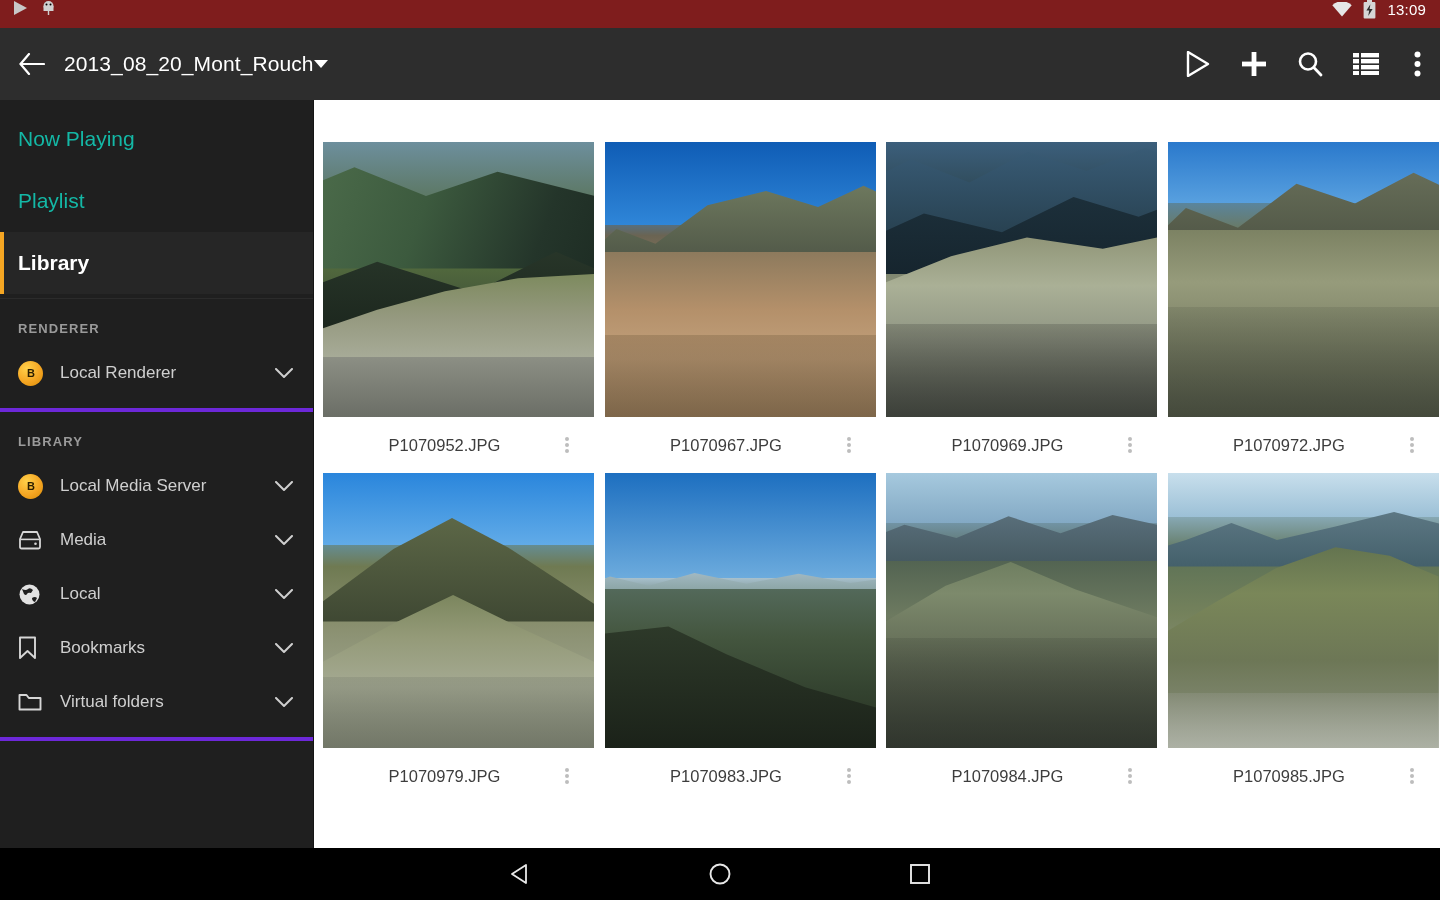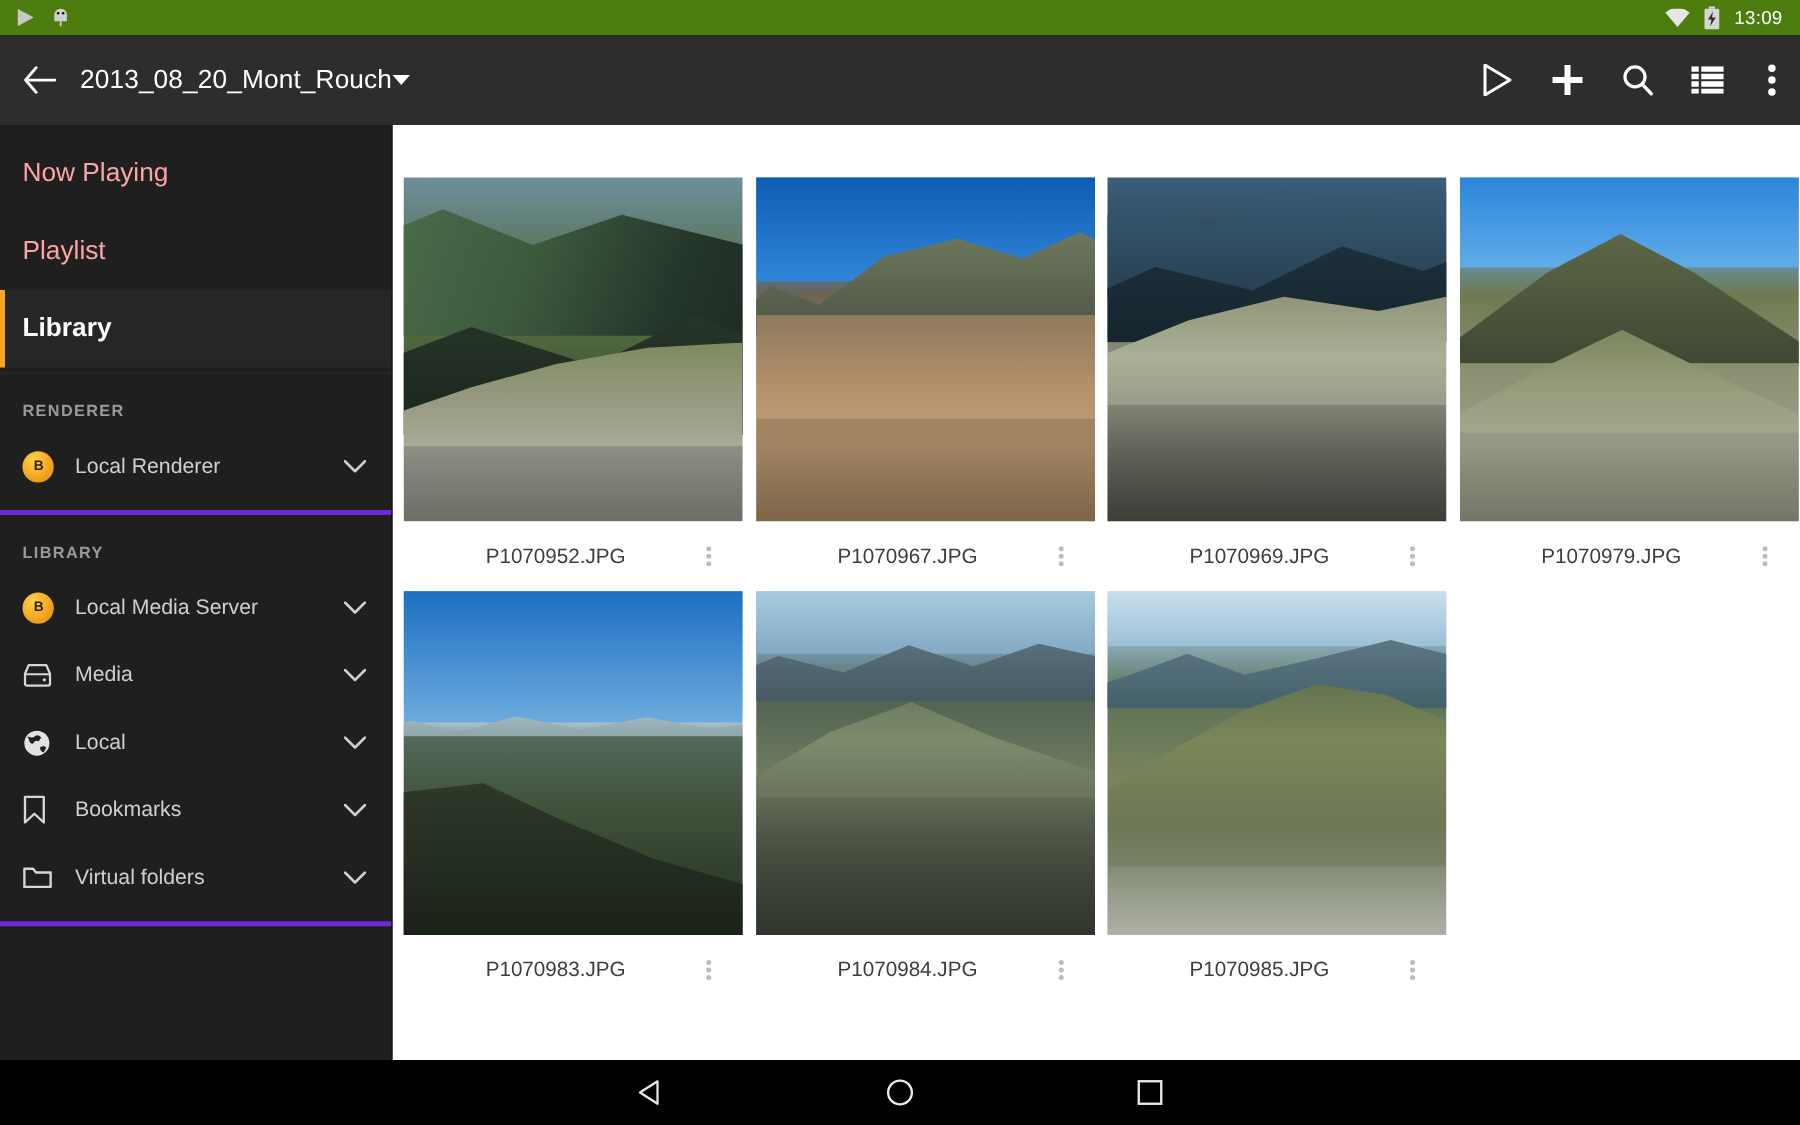--- a/index.html
+++ b/index.html
@@ -7,21 +7,21 @@
     width: 1440px; height: 900px;
     background: #000;
     font-family: "Liberation Sans", sans-serif;
     overflow: hidden;
   }
   .screen { position: relative; width: 1440px; height: 900px; background: #fff; }
 
   
   .statusbar {
     position: absolute; top: 0; left: 0; width: 1440px; height: 28px;
-    background: #4d7c0f; display: flex; align-items: center;
+    background: #7f1d1d; display: flex; align-items: flex-start;
     padding: 0 14px;
   }
   .sb-left { display: flex; align-items: center; gap: 14px; }
   .sb-right { margin-left: auto; display: flex; align-items: center; gap: 11px; }
   .sb-time { color: #fff; font-size: 15px; letter-spacing: .2px; }
   .ico { display: inline-flex; align-items: center; justify-content: center; }
 
   
   .appbar {
     position: absolute; top: 28px; left: 0; width: 1440px; height: 72px;
@@ -42,21 +42,21 @@
   
   .drawer {
     position: absolute; top: 100px; left: 0; width: 314px; height: 748px;
     background: #1f1f1f; z-index: 5;
     border-right: 1px solid #141414;
     display: flex; flex-direction: column;
   }
   .nav-primary { padding-top: 8px; padding-bottom: 4px; border-bottom: 1px solid #2b2b2b; }
   .nav-item {
     position: relative; height: 62px; display: flex; align-items: center;
-    padding-left: 18px; color: #fca5a5; font-size: 21px; cursor: pointer;
+    padding-left: 18px; color: #14b8a6; font-size: 21px; cursor: pointer;
   }
   .nav-item.selected { color: #fff; font-weight: bold; background: #262626; }
   .nav-item.selected:before {
     content: ""; position: absolute; left: 0; top: 0; bottom: 0;
     width: 4px; background: #f5a623;
   }
   .section-label {
     color: #9a9a9a; font-size: 13px; font-weight: bold; letter-spacing: 1.1px;
     padding: 22px 0 10px 18px;
   }
@@ -367,20 +367,38 @@
           <span class="kebab">
               <span>
                 <i class="kdot"></i>
                 <i class="kdot"></i>
                 <i class="kdot"></i>
               </span>
             </span>
         </div>
       </div>
 
+      <div class="cell">
+        <div class="thumb" style="background:linear-gradient(#2f7fd0 0%,#4d90cf 14%,#6d7656 34%,#888d6c 58%,#6f745d 80%,#51564a 100%)">
+          <div class="sky" style="height:22%;background:linear-gradient(#2a79cc,#58a0df)"></div>
+          <div class="ridge" style="top:8%;height:40%;background:linear-gradient(#69705a,#474d3f);clip-path:polygon(0 80%,14% 40%,30% 58%,48% 18%,66% 36%,84% 8%,100% 30%,100% 100%,0 100%)"></div>
+          <div class="land" style="height:68%;background:linear-gradient(#7c8263 0%,#969b7b 28%,#7b8066 62%,#595e4d 100%)"></div>
+          <div class="land" style="height:40%;background:linear-gradient(rgba(80,86,68,0.2),rgba(55,60,48,0.6))"></div>
+        </div>
+        <div class="cap">
+          <span class="cap-name">P1070972.JPG</span>
+          <span class="kebab">
+              <span>
+                <i class="kdot"></i>
+                <i class="kdot"></i>
+                <i class="kdot"></i>
+              </span>
+            </span>
+        </div>
+      </div>
 
       <div class="cell">
         <div class="thumb" style="background:linear-gradient(#2e8de0 0%,#57a5e6 16%,#6f7a52 34%,#8a9070 56%,#9ba089 76%,#7d8272 100%)">
           <div class="sky" style="height:26%;background:linear-gradient(#2a86dc,#61abe8)"></div>
           <div class="ridge" style="top:14%;height:40%;background:linear-gradient(#5e6948,#3f4833);clip-path:polygon(0 100%,30% 34%,48% 6%,66% 34%,100% 100%)"></div>
           <div class="land" style="height:58%;background:linear-gradient(#78835a 0%,#949a78 30%,#a5aa93 62%,#8e937f 100%);clip-path:polygon(0 46%,26% 22%,48% 4%,72% 24%,100% 46%,100% 100%,0 100%)"></div>
           <div class="land" style="height:26%;background:linear-gradient(rgba(120,125,110,0.3),rgba(95,100,88,0.6))"></div>
         </div>
         <div class="cap">
           <span class="cap-name">P1070979.JPG</span>

